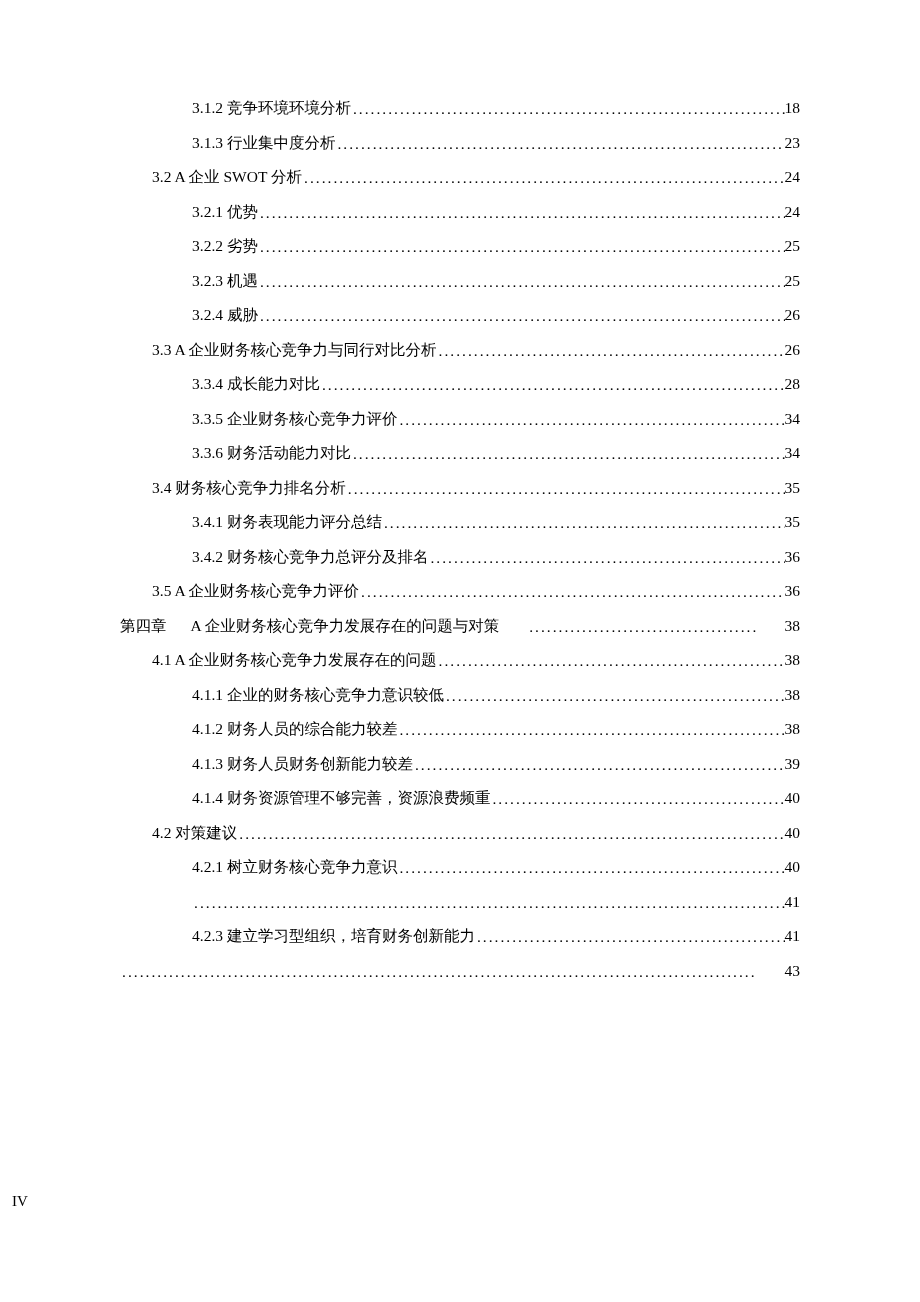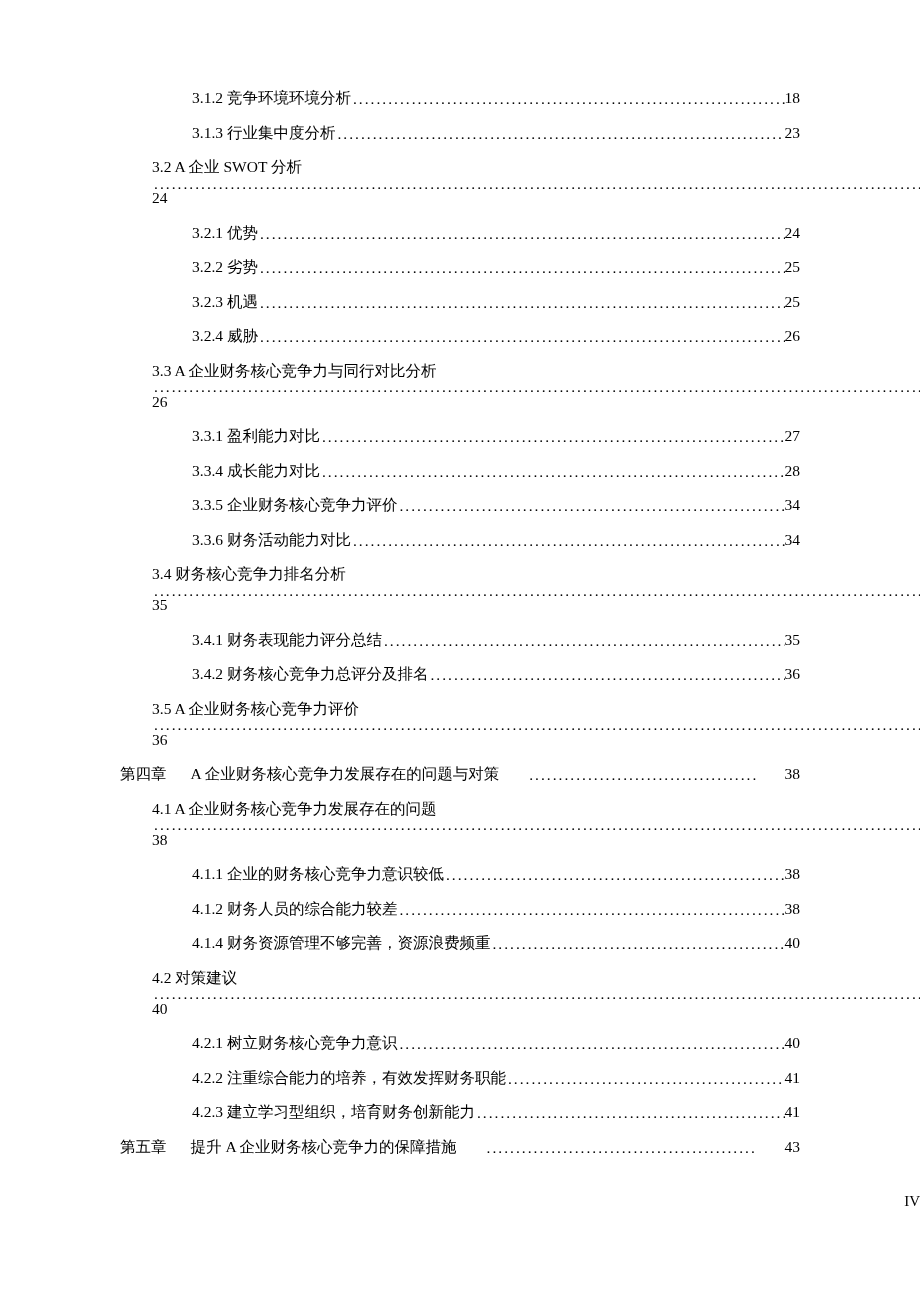--- a/index.html
+++ b/index.html
@@ -15,51 +15,52 @@
       position: relative;
       padding: 90px 120px 40px 120px;
     }
     .toc-container {
       font-size: 15.5px;
       line-height: 1.0;
       color: #000000;
     }
     .toc-entry {
       display: flex;
-      align-items: flex-start;
+      align-items: flex-end;
       white-space: nowrap;
       margin-bottom: 19px;
+      margin-top: 10px;
     }
     .toc-label {
       flex-shrink: 0;
     }
     .toc-dots {
       flex: 1;
       overflow: hidden;
       letter-spacing: 2px;
       color: #000000;
       padding: 0 2px;
       position: relative;
       top: 1px;
     }
     .toc-dots::after {
       content: ".......................................................................................................................................................";
     }
     .toc-page {
       flex-shrink: 0;
     }
     .indent-0 { padding-left: 0; gap: 28px; }
-    .indent-1 { padding-left: 32px; flex-direction: column; }
+    .indent-1 { padding-left: 32px; }
     .indent-2 { padding-left: 72px; }
     .page-number {
       position: absolute;
       bottom: 92px;
-      left: 6px;
+      left: 12px;
       right: 0;
-      text-align: right;
+      text-align: left;
       font-size: 15px;
       font-family: "Times New Roman", serif;
     }
     .chapter-gap {
       display: inline-block;
       width: 24px;
     }
   </style>
 </head>
 <body>
@@ -99,25 +100,20 @@
       <span class="toc-label">3.2.4 威胁</span>
       <span class="toc-dots"></span>
       <span class="toc-page">26</span>
     </div>
     <div class="toc-entry indent-1">
       <span class="toc-label">3.3 A 企业财务核心竞争力与同行对比分析</span>
       <span class="toc-dots"></span>
       <span class="toc-page">26</span>
     </div>
     <div class="toc-entry indent-2">
-      <span class="toc-label">3.3.1  盈利能力对比</span>
-      <span class="toc-dots"></span>
-      <span class="toc-page">27</span>
-    </div>
-    <div class="toc-entry indent-2">
       <span class="toc-label">3.3.4 成长能力对比</span>
       <span class="toc-dots"></span>
       <span class="toc-page">28</span>
     </div>
     <div class="toc-entry indent-2">
       <span class="toc-label">3.3.5  企业财务核心竞争力评价</span>
       <span class="toc-dots"></span>
       <span class="toc-page">34</span>
     </div>
     <div class="toc-entry indent-2">
@@ -159,44 +155,47 @@
       <span class="toc-label">4.1.1 企业的财务核心竞争力意识较低</span>
       <span class="toc-dots"></span>
       <span class="toc-page">38</span>
     </div>
     <div class="toc-entry indent-2">
       <span class="toc-label">4.1.2  财务人员的综合能力较差</span>
       <span class="toc-dots"></span>
       <span class="toc-page">38</span>
     </div>
     <div class="toc-entry indent-2">
+      <span class="toc-label">4.1.3  财务人员财务创新能力较差</span>
+      <span class="toc-dots"></span>
+      <span class="toc-page">39</span>
+    </div>
+    <div class="toc-entry indent-2">
       <span class="toc-label">4.1.4  财务资源管理不够完善，资源浪费频重</span>
       <span class="toc-dots"></span>
       <span class="toc-page">40</span>
     </div>
     <div class="toc-entry indent-1">
       <span class="toc-label">4.2  对策建议</span>
       <span class="toc-dots"></span>
       <span class="toc-page">40</span>
     </div>
     <div class="toc-entry indent-2">
       <span class="toc-label">4.2.1  树立财务核心竞争力意识</span>
       <span class="toc-dots"></span>
       <span class="toc-page">40</span>
     </div>
     <div class="toc-entry indent-2">
-      <span class="toc-label">4.2.2  注重综合能力的培养，有效发挥财务职能</span>
       <span class="toc-dots"></span>
       <span class="toc-page">41</span>
     </div>
     <div class="toc-entry indent-2">
       <span class="toc-label">4.2.3  建立学习型组织，培育财务创新能力</span>
       <span class="toc-dots"></span>
       <span class="toc-page">41</span>
     </div>
     <div class="toc-entry indent-0">
-      <span class="toc-label"><span>第五章</span><span class="chapter-gap"></span><span>提升 A 企业财务核心竞争力的保障措施</span></span>
       <span class="toc-dots"></span>
       <span class="toc-page">43</span>
     </div>
   </div>
 
 <div class="page-number">IV</div>
 
 </body></html>

